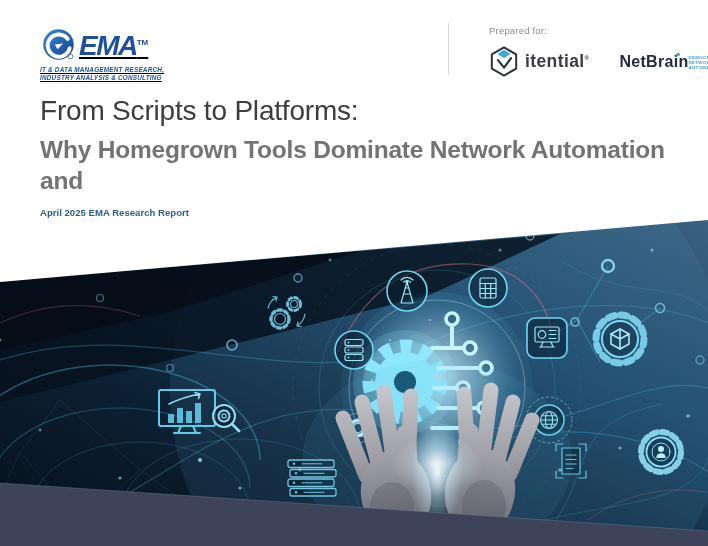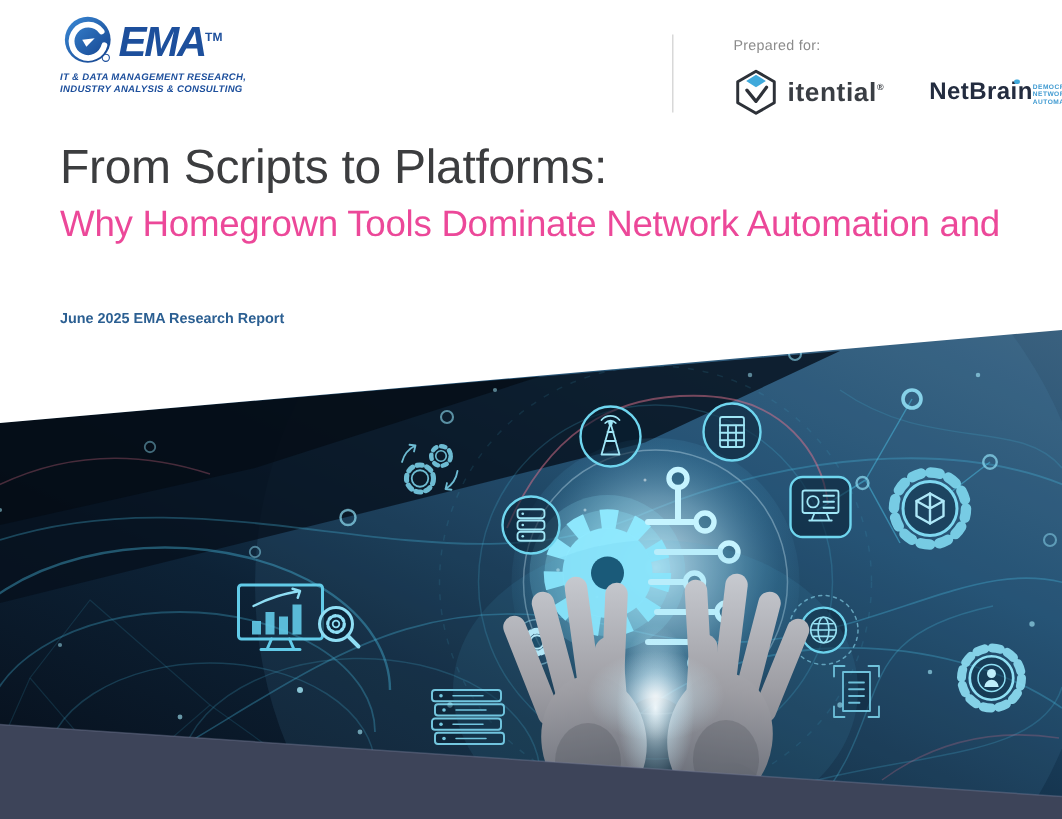--- a/index.html
+++ b/index.html
@@ -1,41 +1,41 @@
 <!DOCTYPE html>
 <html><head>
 <meta charset="utf-8">
 <style>
   html,body{margin:0;padding:0;background:#e8e8e8;}
   .page{
     position:relative;width:708px;height:546px;background:#ffffff;
     overflow:hidden;font-family:"Liberation Sans", sans-serif;
   }
   
-  .logo-block{position:absolute;left:40px;top:8px;width:180px;}
+  .logo-block{position:absolute;left:40px;top:26px;width:180px;text-decoration:underline;}
   .logo-row{display:flex;align-items:flex-start;}
   .ema-swirl{width:37px;height:37px;flex:0 0 auto;}
   .ema-word{font-weight:800;font-size:28px;line-height:34px;color:#1d4f9c;letter-spacing:-1.5px;margin-left:2px;font-style:italic;}
   .ema-tm{font-size:8px;vertical-align:super;font-style:normal;letter-spacing:0;}
   .ema-tagline{margin-top:3px;font-size:6.4px;line-height:7.6px;font-weight:700;font-style:italic;color:#1d4f9c;letter-spacing:.2px;}
   .hdr-divider{position:absolute;left:448px;top:23px;width:1px;height:52px;background:#d8d8d8;}
   .prepared-block{position:absolute;left:473px;top:25px;margin-left:16px;}
   .prepared-label{font-size:9.5px;color:#8b8b8b;letter-spacing:.2px;}
   .partner-row{display:flex;align-items:center;gap:30px;margin-top:9px;}
   .itential{display:flex;align-items:center;}
   .itential-text{font-size:17.5px;font-weight:600;color:#3a3e44;letter-spacing:.4px;margin-left:6px;}
   .itential-reg{font-size:6px;vertical-align:super;color:#3a3e44;}
   .netbrain{display:flex;align-items:center;}
   .netbrain-word{font-size:16px;font-weight:800;color:#232c3f;letter-spacing:.3px;line-height:16px;position:relative;}
   .netbrain-dot{position:absolute;right:9px;top:-1px;width:3.5px;height:3.5px;border-radius:50%;background:#3fa9db;}
   .netbrain-tagline{font-size:4.4px;color:#3f9ad1;letter-spacing:.32px;margin-top:2px;font-weight:700;}
   
   .title-block{position:absolute;left:40px;top:94px;width:630px;}
-  .title-line1{font-size:32px;line-height:34px;font-weight:500;color:#3c3d3f;letter-spacing:-.2px;}
-  .title-sub{font-size:24.5px;line-height:31px;font-weight:400;color:#ec4899;letter-spacing:-.2px;margin-top:6px;}
+  .title-line1{font-size:28px;line-height:34px;font-weight:500;color:#3c3d3f;letter-spacing:-.2px;}
+  .title-sub{font-size:24.5px;line-height:31px;font-weight:700;color:#737373;letter-spacing:-.2px;margin-top:6px;}
   
   .meta-block{position:absolute;left:40px;top:206px;font-size:9.6px;line-height:13.2px;color:#2b5f92;}
   .meta-report{font-weight:700;}
   .meta-author{font-weight:700;}
   .meta-practice{font-style:italic;}
   
   .hero{position:absolute;left:0;top:220px;width:708px;height:326px;}
   .hero svg{display:block;}
 </style>
 </head>
@@ -86,21 +86,21 @@
   </div>
 
   <div class="title-block">
     <div class="title-line1">From Scripts to Platforms:</div>
     <div class="title-sub">
       <div>Why Homegrown Tools Dominate Network Automation and</div>
     </div>
   </div>
 
   <div class="meta-block">
-    <div class="meta-report">June 2025 EMA Research Report</div>
+    <div class="meta-report">April 2025 EMA Research Report</div>
     <div><span>By </span><span class="meta-author">Shamus McGillicuddy</span><span>, VP of Research</span></div>
     <div class="meta-practice">Network Infrastructure and Operations</div>
   </div>
 
   <div class="hero">
   <svg width="708" height="326" viewBox="0 0 708 326">
     <defs>
       <linearGradient id="bgGrad" x1="0" y1="1" x2="1" y2="0">
         <stop offset="0" stop-color="#060d18"></stop>
         <stop offset="0.35" stop-color="#0d2236"></stop>

